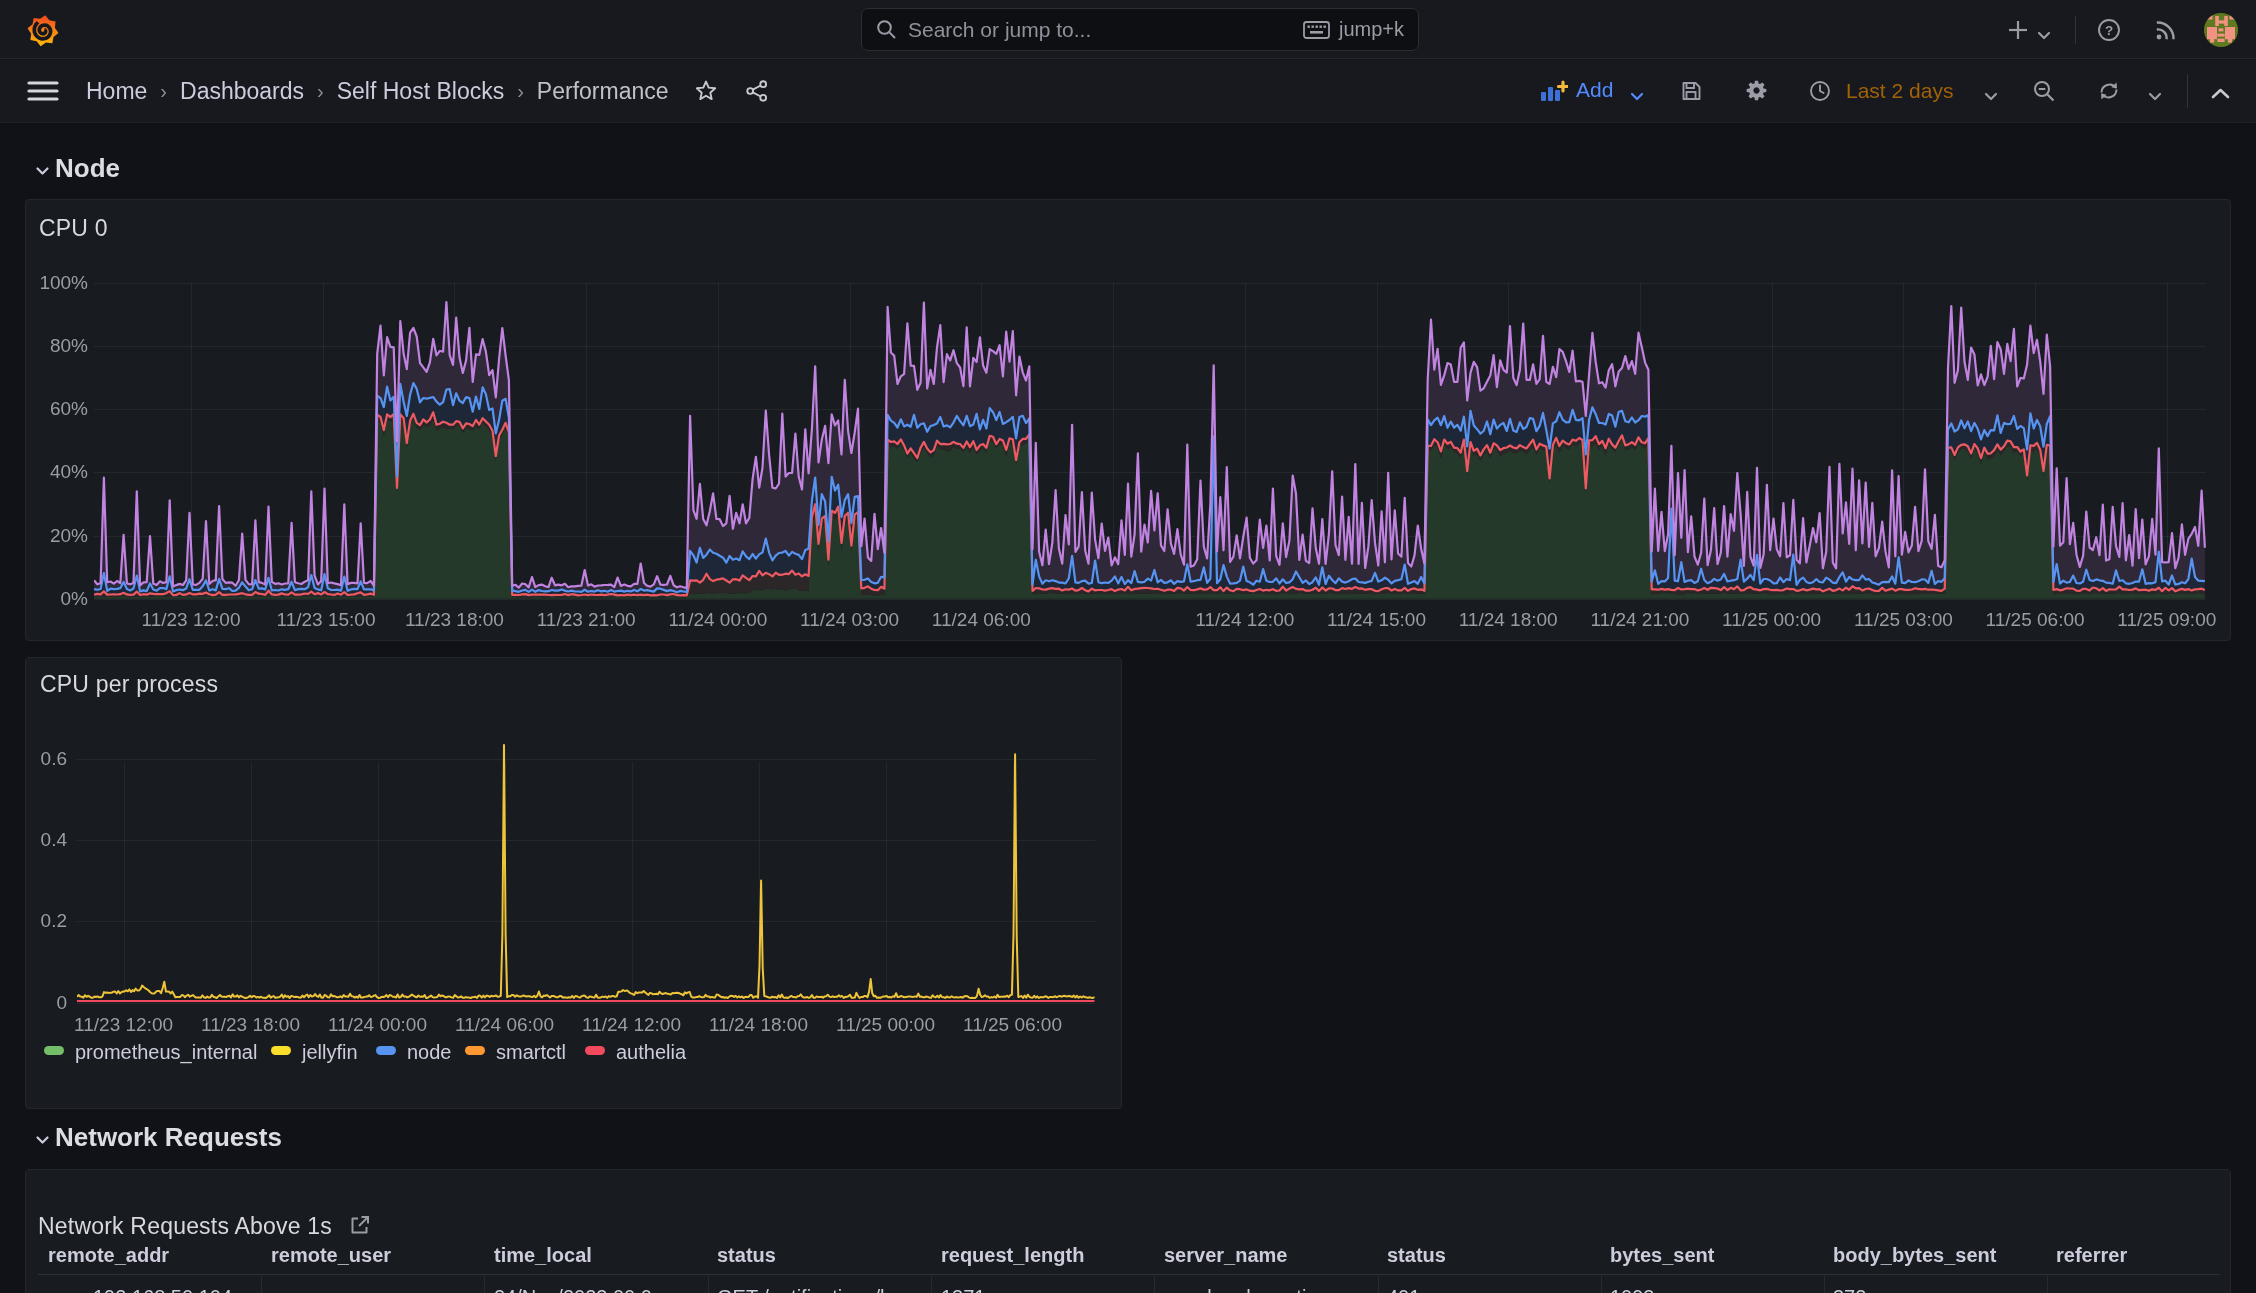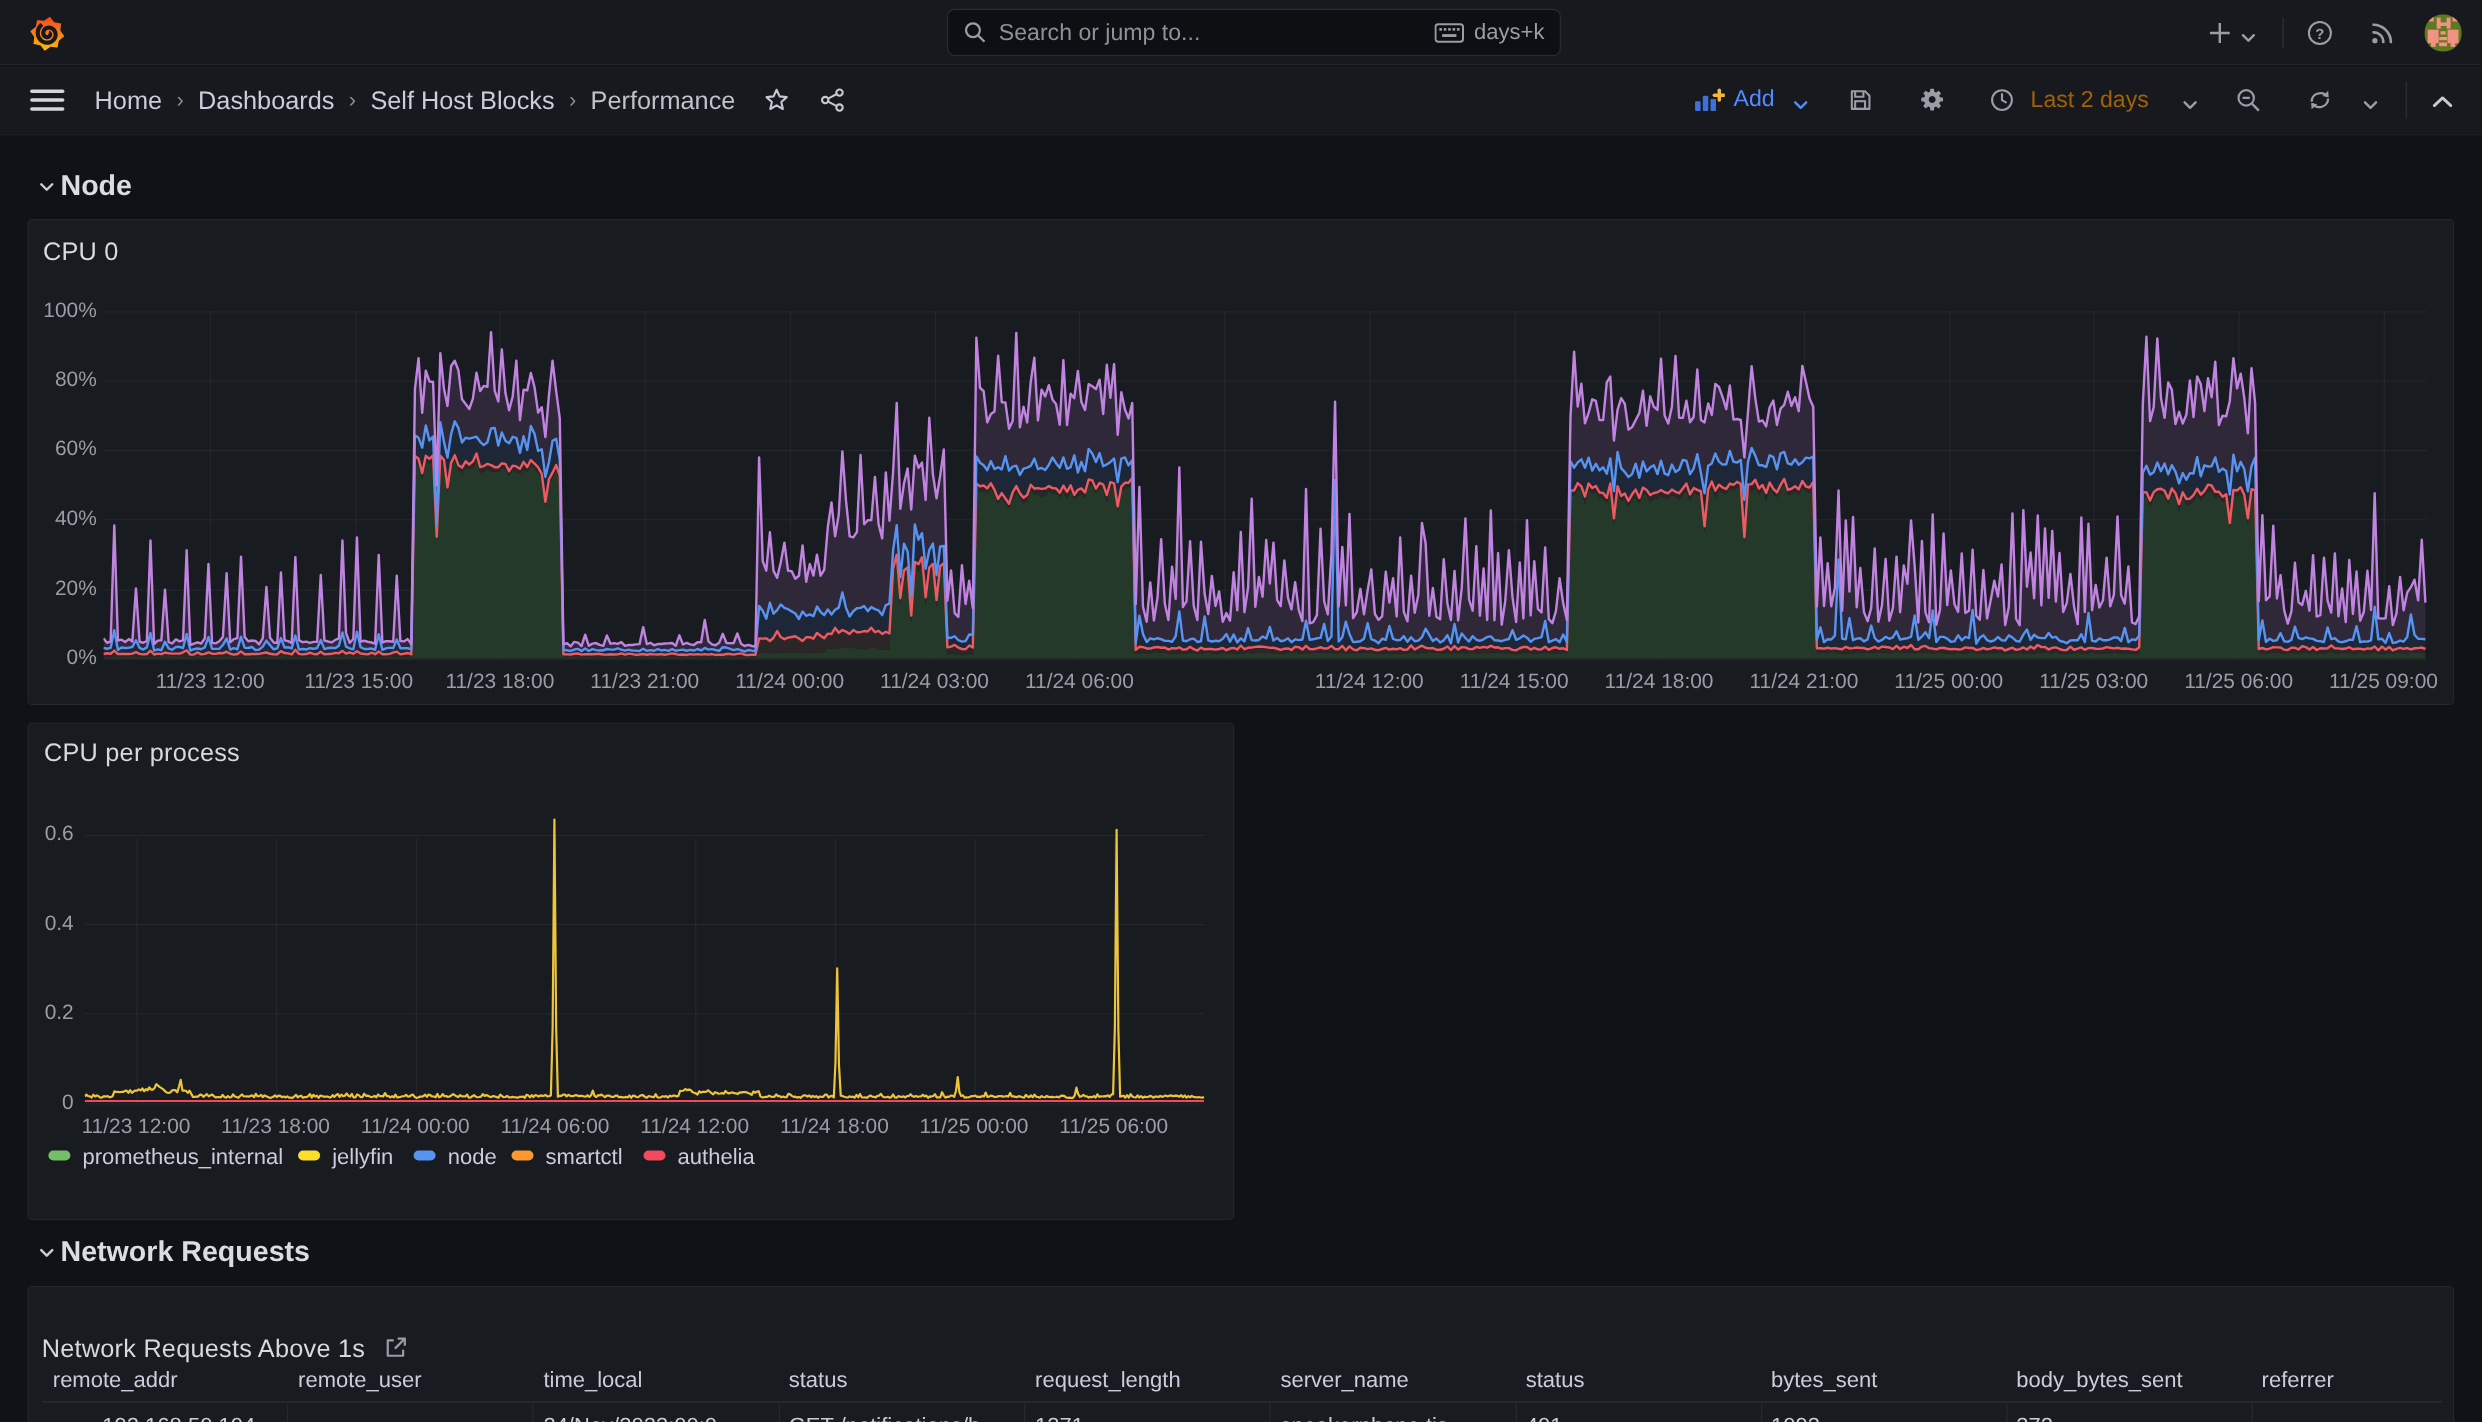--- a/index.html
+++ b/index.html
@@ -9,21 +9,21 @@
 .panel { position:absolute; background:#181b1f; border:1px solid #24262c; border-radius:4px; }
 .ptitle { position:absolute; font-size:23px; font-weight:500; color:#d8d9e0; letter-spacing:0.2px; }
 .sect { position:absolute; font-size:26px; font-weight:700; color:#dcdce3; }
 .gl { position:absolute; background:rgba(204,204,220,0.065); }
 .ylab { position:absolute; font-size:19px; color:#9b9da6; text-align:right; width:110px; }
 .xlab { position:absolute; font-size:19px; color:#9b9da6; text-align:center; }
 .pill { position:absolute; width:20px; height:9px; border-radius:4.5px; top:1046px; }
 .leglab { position:absolute; font-size:20px; color:#ccccdc; top:1041px; }
 .crumb { font-size:23px; color:#ccccdc; }
 .crumbsep { font-size:20px; color:#8e8f98; margin:0 13px; }
-.th { position:absolute; top:1244px; font-size:20px; font-weight:400; color:#ccccdc; }
+.th { position:absolute; top:1244px; font-size:20px; font-weight:700; color:#ccccdc; }
 .td { position:absolute; top:1286px; font-size:20px; color:#ccccdc; white-space:nowrap; }
 .iconbtn { position:absolute; }
 </style></head>
 <body>
 <div id="page">
 
 <div class="bar1"></div>
 <svg width="34" height="36" viewBox="0 0 100 104" style="position:absolute;left:26px;top:12px">
 <defs>
         <linearGradient id="lg" x1="0" y1="0" x2="0" y2="1">
@@ -44,21 +44,21 @@
         <rect x="1" y="2" width="25" height="16" rx="2.5" fill="none" stroke="#9a9ca6" stroke-width="1.8"></rect>
         <g fill="#9a9ca6">
           <rect x="4.5" y="5.5" width="2.4" height="2.4"></rect>
           <rect x="8.5" y="5.5" width="2.4" height="2.4"></rect>
           <rect x="12.5" y="5.5" width="2.4" height="2.4"></rect>
           <rect x="16.5" y="5.5" width="2.4" height="2.4"></rect>
           <rect x="20.5" y="5.5" width="2.4" height="2.4"></rect>
           <rect x="7" y="11" width="13" height="2.6"></rect>
         </g>
       </svg>
-  <span style="font-size:20px;color:#9a9ca6;margin-left:9px">days+k</span>
+  <span style="font-size:20px;color:#9a9ca6;margin-left:9px">jump+k</span>
 </div>
 <div class="iconbtn" style="left:2007px;top:19px"><svg width="22" height="22" viewBox="0 0 22 22" style="">
         <line x1="11" y1="2" x2="11" y2="20" stroke="#9a9ca6" stroke-width="2.2"></line>
         <line x1="2" y1="11" x2="20" y2="11" stroke="#9a9ca6" stroke-width="2.2"></line>
       </svg></div>
 <div class="iconbtn" style="left:2037px;top:26px"><svg width="14" height="9" viewBox="0 0 14 9" style="">
         <polyline points="2,2 7.0,7 12,2" fill="none" stroke="#9a9ca6" stroke-width="2.2" stroke-linecap="round" stroke-linejoin="round"></polyline>
       </svg></div>
 <div class="abs" style="left:2075px;top:16px;width:1px;height:28px;background:#31323a"></div>
 <div class="iconbtn" style="left:2097px;top:18px"><svg width="24" height="24" viewBox="0 0 24 24" style="">

